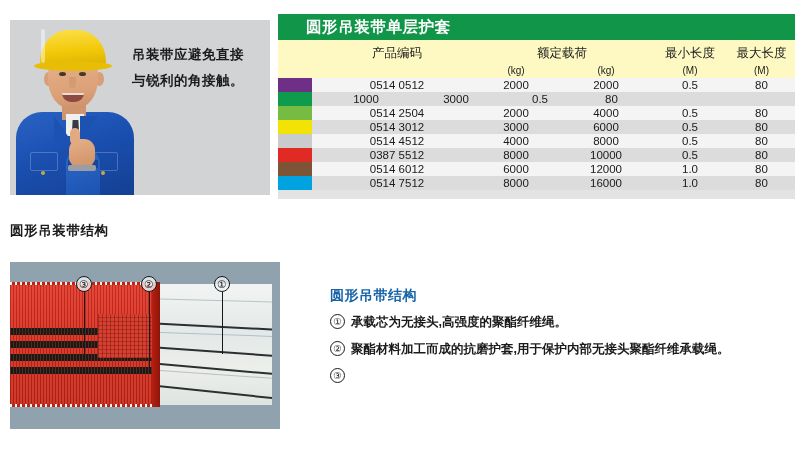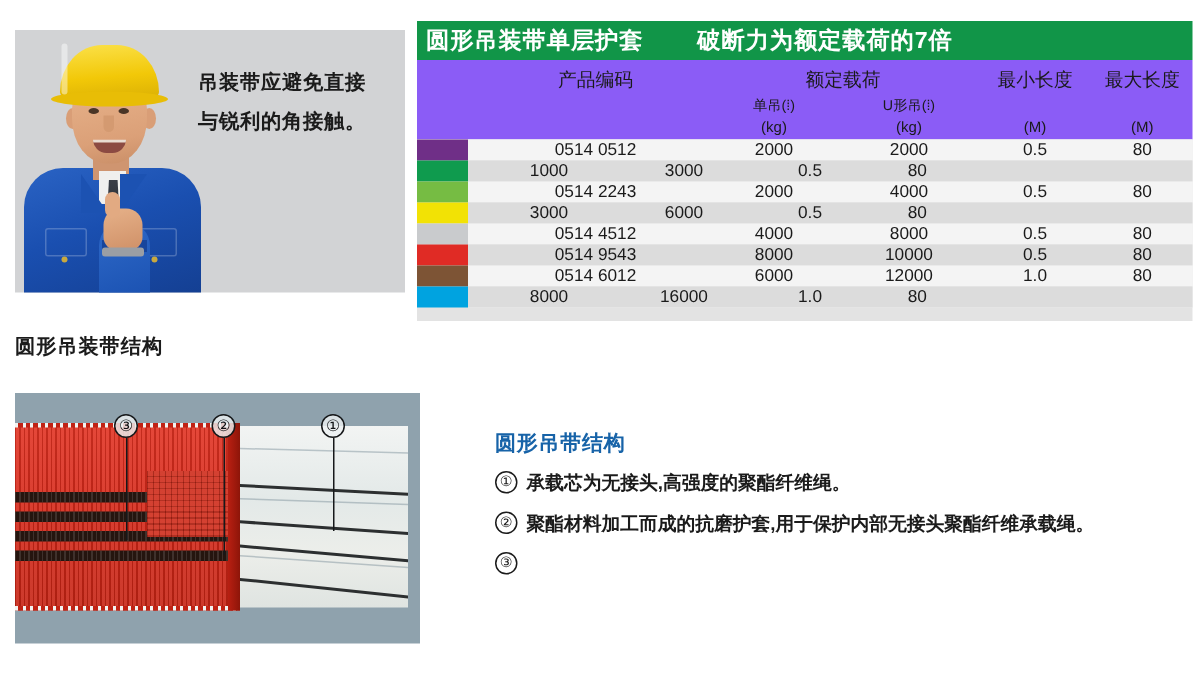--- a/index.html
+++ b/index.html
@@ -270,27 +270,27 @@
   }
   .table-banner {
     height: 26px;
     background: #119548;
     color: #ffffff;
     font-size: 15.5px;
     font-weight: bold;
     letter-spacing: 0.6px;
     display: flex;
     align-items: center;
-    padding-left: 6px;
+    padding-left: 28px;
     box-sizing: border-box;
   }
   .banner-gap { display: inline-block; width: 36px; }
 
   .thead-wrap {
-    background: #8b5cf6;
+    background: #fef9c3;
     padding-top: 3px;
   }
   .hdr-row-1, .hdr-row-2, .hdr-row-3 {
     display: flex;
     align-items: center;
     color: #1a1a1a;
   }
   .hdr-row-1 { height: 20px; font-size: 12.5px; }
   .hdr-row-2 { height: 15px; font-size: 9.5px; }
   .hdr-row-3 { height: 15px; font-size: 10px; }
@@ -518,38 +518,29 @@
     <div>吊装带应避免直接</div>
     <div>与锐利的角接触。</div>
   </div>
 </div>
 
 <div class="table-block">
 
   <div class="table-banner">
     <span>圆形吊装带单层护套</span>
     <span class="banner-gap"></span>
-    <span>破断力为额定载荷的7倍</span>
   </div>
 
   <div class="thead-wrap">
     <div class="hdr-row-1">
       <div class="c-sw"></div>
       <div class="c-code">产品编码</div>
       <div class="c-load">额定载荷</div>
       <div class="c-min">最小长度</div>
       <div class="c-max">最大长度</div>
-    </div>
-    <div class="hdr-row-2">
-      <div class="c-sw"></div>
-      <div class="c-code"></div>
-      <div class="c-one">单吊(⁞)</div>
-      <div class="c-u">U形吊(⁞)</div>
-      <div class="c-min"></div>
-      <div class="c-max"></div>
     </div>
     <div class="hdr-row-3">
       <div class="c-sw"></div>
       <div class="c-code"></div>
       <div class="c-one">(kg)</div>
       <div class="c-u">(kg)</div>
       <div class="c-min">(M)</div>
       <div class="c-max">(M)</div>
     </div>
   </div>
@@ -571,69 +562,71 @@
         </div>
         <div class="c-one">1000</div>
         <div class="c-u">3000</div>
         <div class="c-min">0.5</div>
         <div class="c-max">80</div>
       </div>
       <div class="trow odd">
         <div class="c-sw">
           <div class="swatch" style="background: rgb(118, 188, 67);"></div>
         </div>
-        <div class="c-code">0514 2243</div>
+        <div class="c-code">0514 2504</div>
         <div class="c-one">2000</div>
         <div class="c-u">4000</div>
         <div class="c-min">0.5</div>
         <div class="c-max">80</div>
       </div>
       <div class="trow even">
         <div class="c-sw">
           <div class="swatch" style="background: rgb(242, 226, 5);"></div>
         </div>
+        <div class="c-code">0514 3012</div>
         <div class="c-one">3000</div>
         <div class="c-u">6000</div>
         <div class="c-min">0.5</div>
         <div class="c-max">80</div>
       </div>
       <div class="trow odd">
         <div class="c-sw">
           <div class="swatch" style="background: rgb(201, 203, 205);"></div>
         </div>
         <div class="c-code">0514 4512</div>
         <div class="c-one">4000</div>
         <div class="c-u">8000</div>
         <div class="c-min">0.5</div>
         <div class="c-max">80</div>
       </div>
       <div class="trow even">
         <div class="c-sw">
           <div class="swatch" style="background: rgb(224, 43, 37);"></div>
         </div>
-        <div class="c-code">0514 9543</div>
+        <div class="c-code">0387 5512</div>
         <div class="c-one">8000</div>
         <div class="c-u">10000</div>
         <div class="c-min">0.5</div>
         <div class="c-max">80</div>
       </div>
       <div class="trow odd">
         <div class="c-sw">
           <div class="swatch" style="background: rgb(125, 84, 53);"></div>
         </div>
         <div class="c-code">0514 6012</div>
         <div class="c-one">6000</div>
         <div class="c-u">12000</div>
         <div class="c-min">1.0</div>
         <div class="c-max">80</div>
       </div>
       <div class="trow even">
         <div class="c-sw">
           <div class="swatch" style="background: rgb(0, 163, 224);"></div>
         </div>
+        <div class="c-code">0514 7512</div>
         <div class="c-one">8000</div>
         <div class="c-u">16000</div>
         <div class="c-min">1.0</div>
         <div class="c-max">80</div>
       </div>
     </div>
   <div class="tbl-foot"></div>
 </div>
 
 <div class="section-heading">圆形吊装带结构</div>

